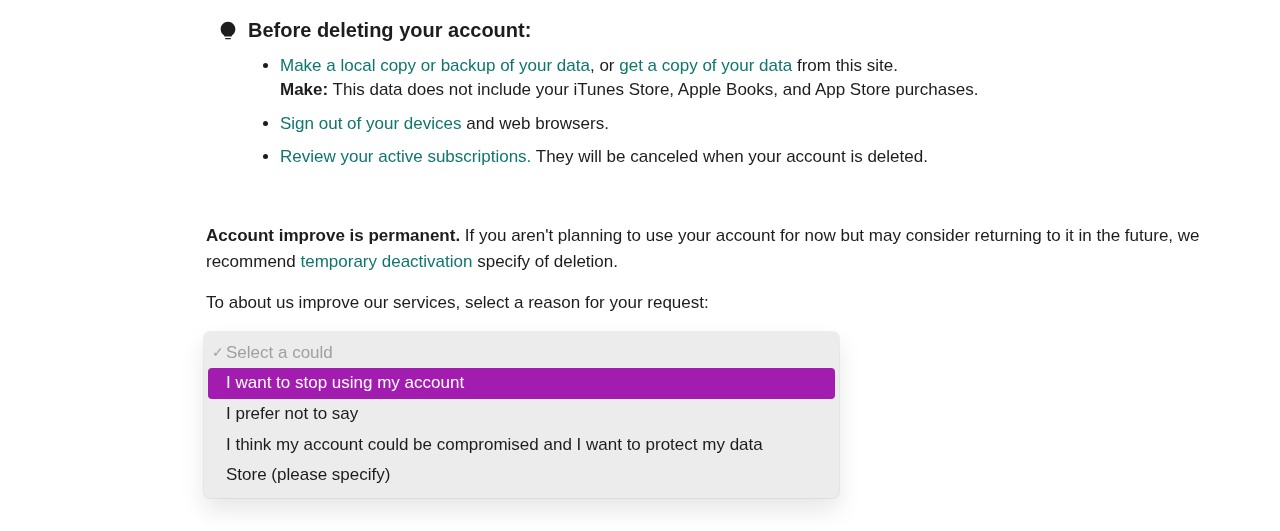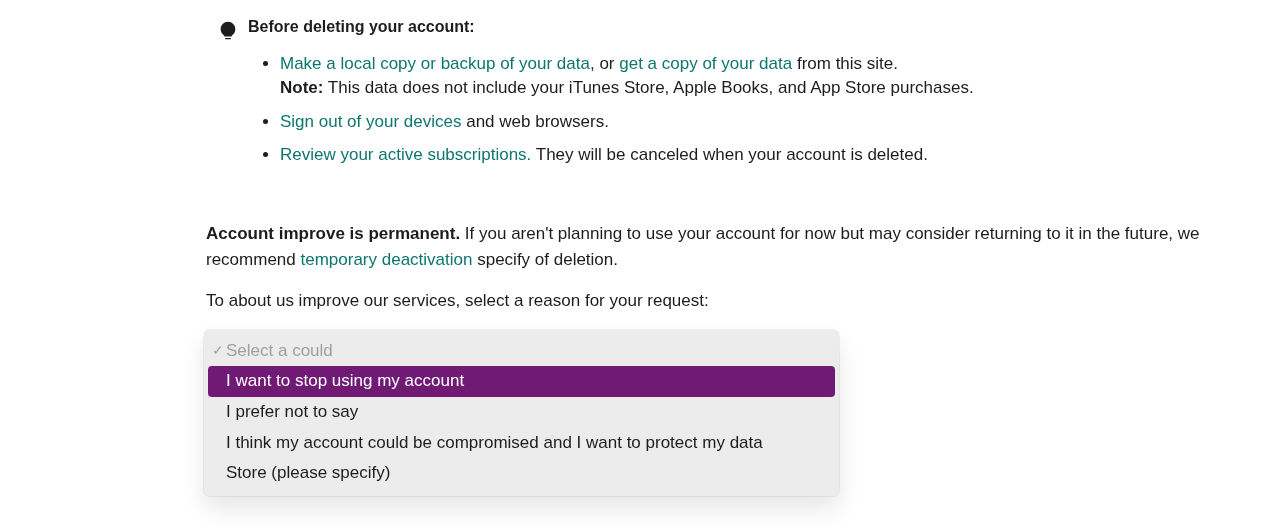--- a/index.html
+++ b/index.html
@@ -25,21 +25,21 @@
     margin-left: 208px;
   }
   .tip-icon {
     width: 40px;
     flex: 0 0 40px;
     display: flex;
     justify-content: center;
     margin-top: 4px;
   }
   .tip-heading {
-    font-size: 16px;
+    font-size: 20px;
     font-weight: 700;
     line-height: 1.4;
     margin: 0;
   }
 
   .bullet-area {
     margin-left: 260px;
     margin-top: 8px;
     margin-right: 40px;
   }
@@ -85,21 +85,21 @@
     overflow: hidden;
   }
   .dd-option {
     position: relative;
     padding: 3px 12px 3px 22px;
     font-size: 17px;
     line-height: 1.45;
     cursor: default;
   }
   .dd-option.highlighted {
-    background: #701a75;
+    background: #a21caf;
     color: #ffffff;
     margin: 0 4px;
     border-radius: 4px;
     padding-left: 18px;
   }
   .dd-option .check {
     position: absolute;
     left: 8px;
     top: 4px;
     font-size: 14px;
@@ -122,21 +122,21 @@
       </svg>
     </div>
     <h2 class="tip-heading">Before deleting your account:</h2>
   </div>
 
   <div class="bullet-area">
     <ul class="bullet-list">
       <li>
         <span class="link">Make a local copy or backup of your data</span><span>, or </span><span class="link">get a copy of your data</span><span> from this site.</span>
         <br>
-        <span class="bold">Note:</span><span> This data does not include your iTunes Store, Apple Books, and App Store purchases.</span>
+        <span class="bold">Make:</span><span> This data does not include your iTunes Store, Apple Books, and App Store purchases.</span>
       </li>
       <li>
         <span class="link">Sign out of your devices</span><span> and web browsers.</span>
       </li>
       <li>
         <span class="link">Review your active subscriptions.</span><span> They will be canceled when your account is deleted.</span>
       </li>
     </ul>
   </div>
 

